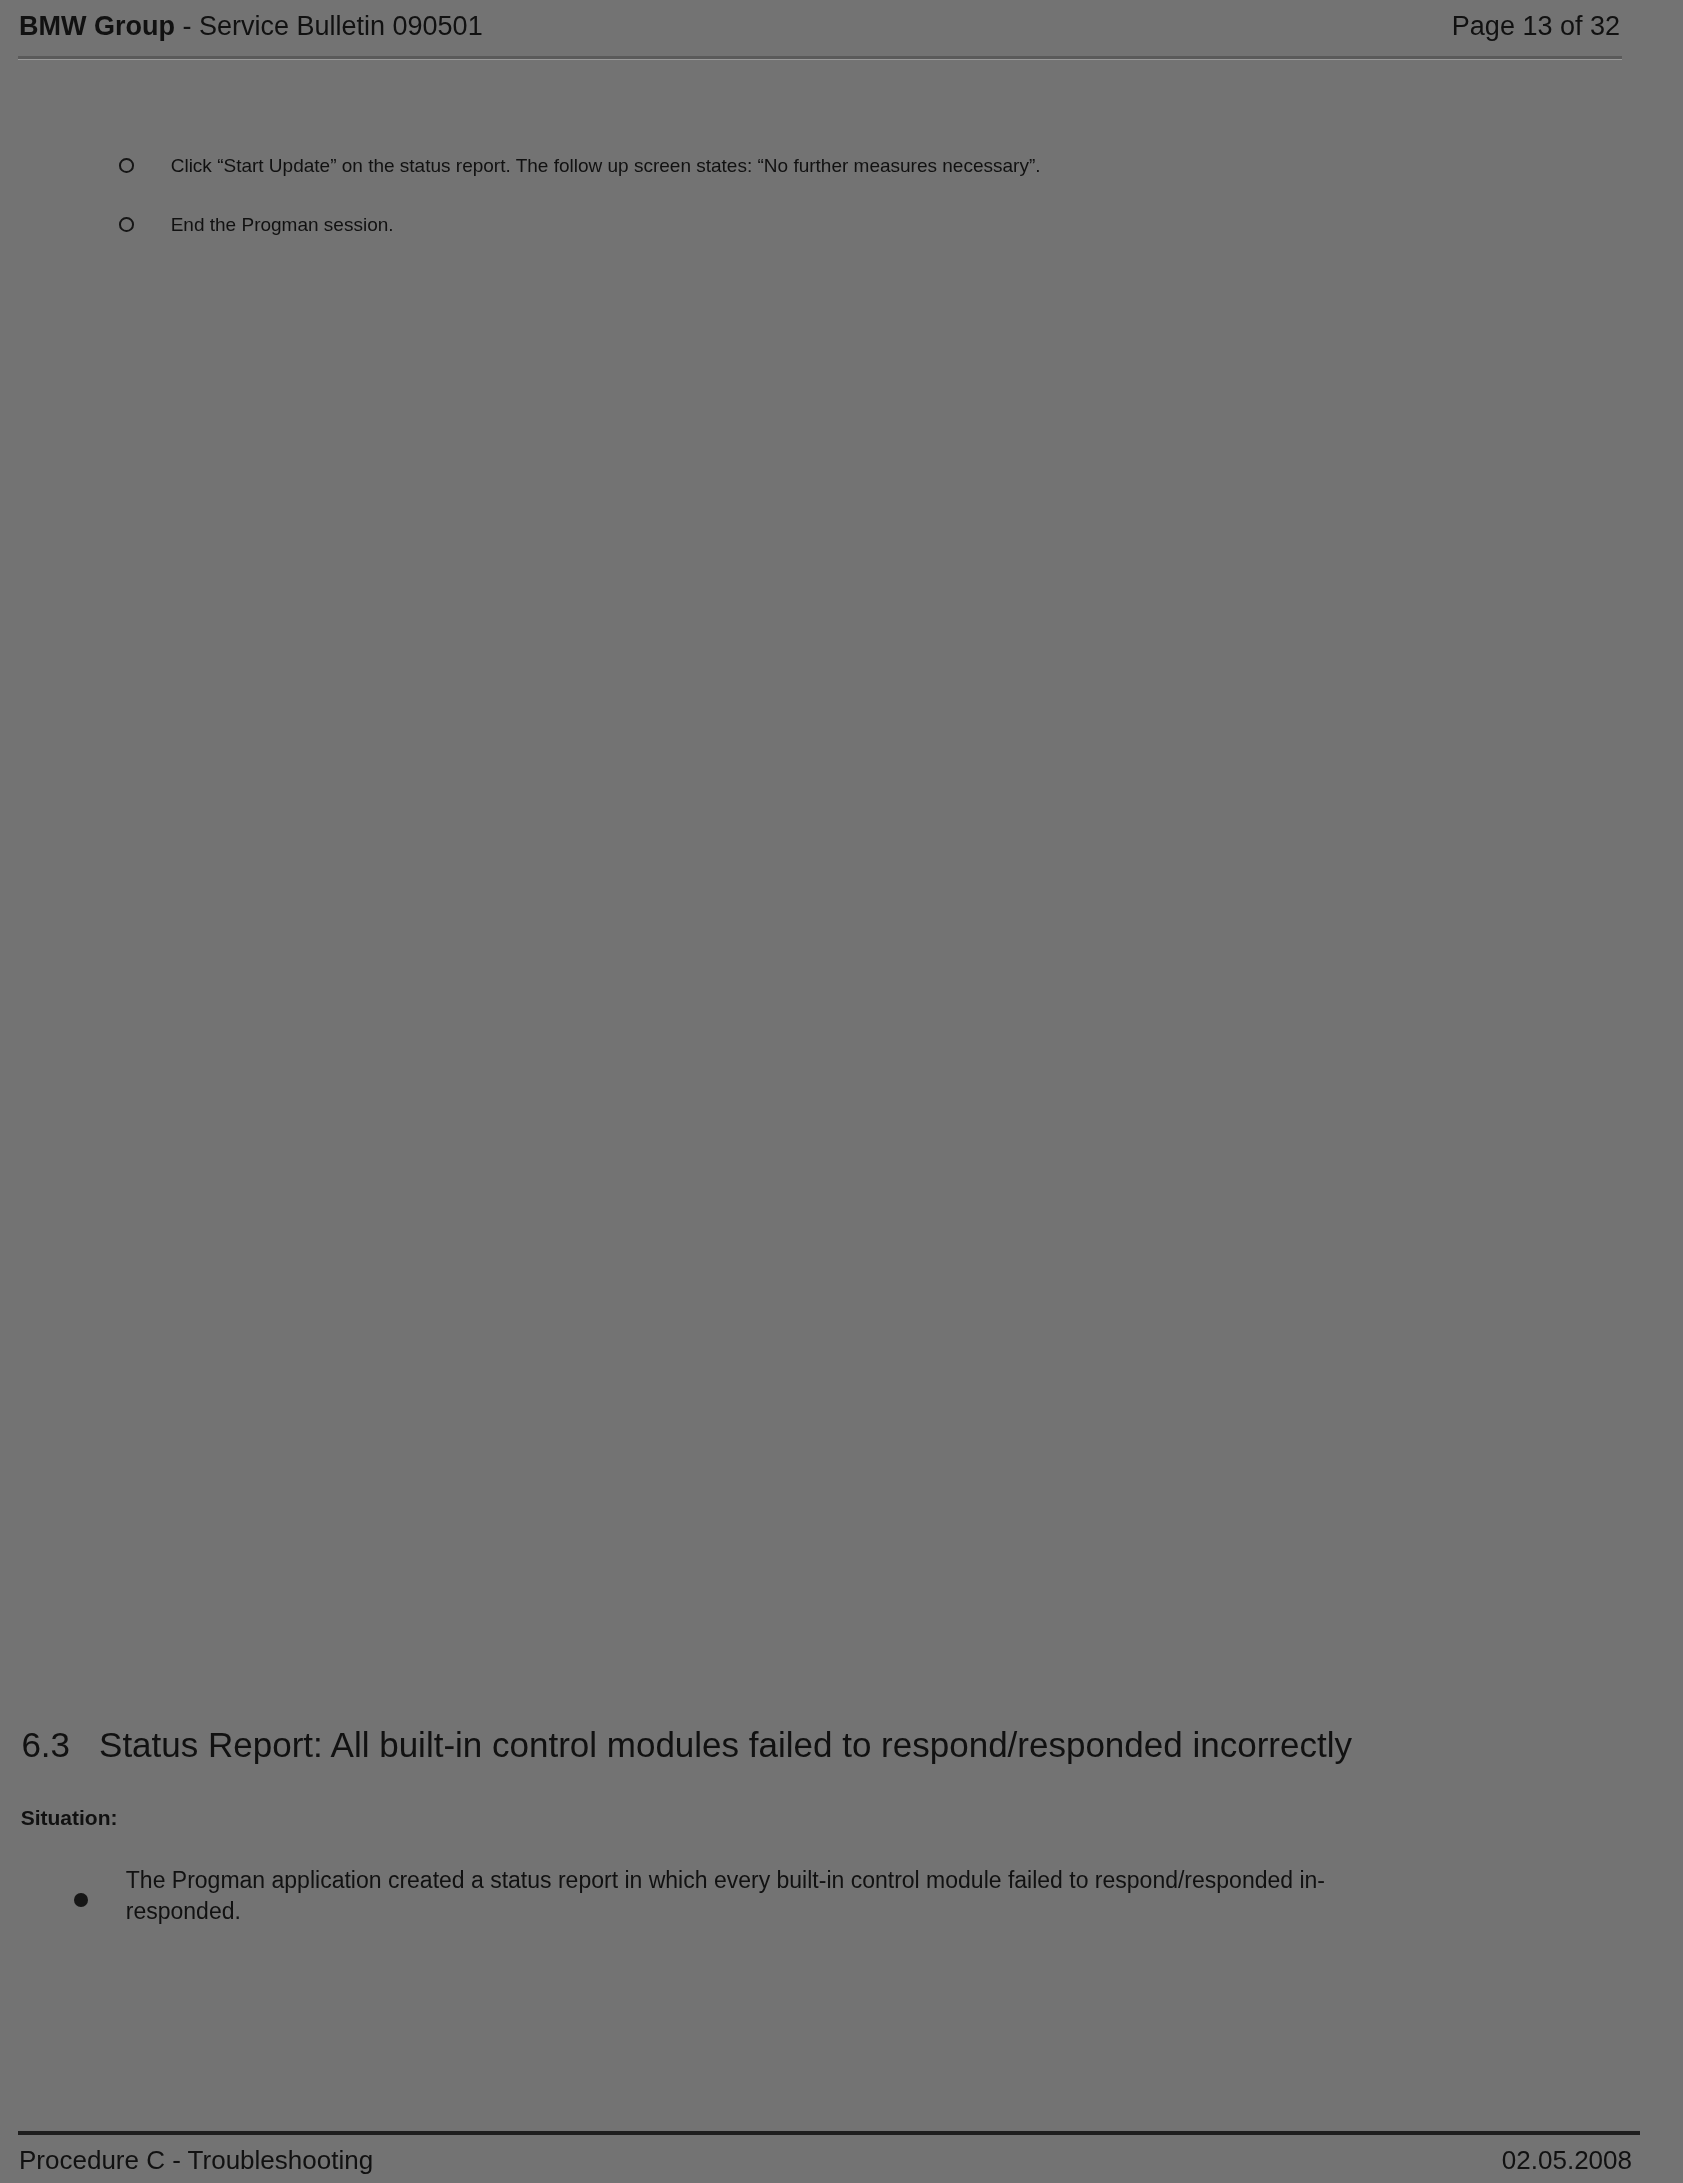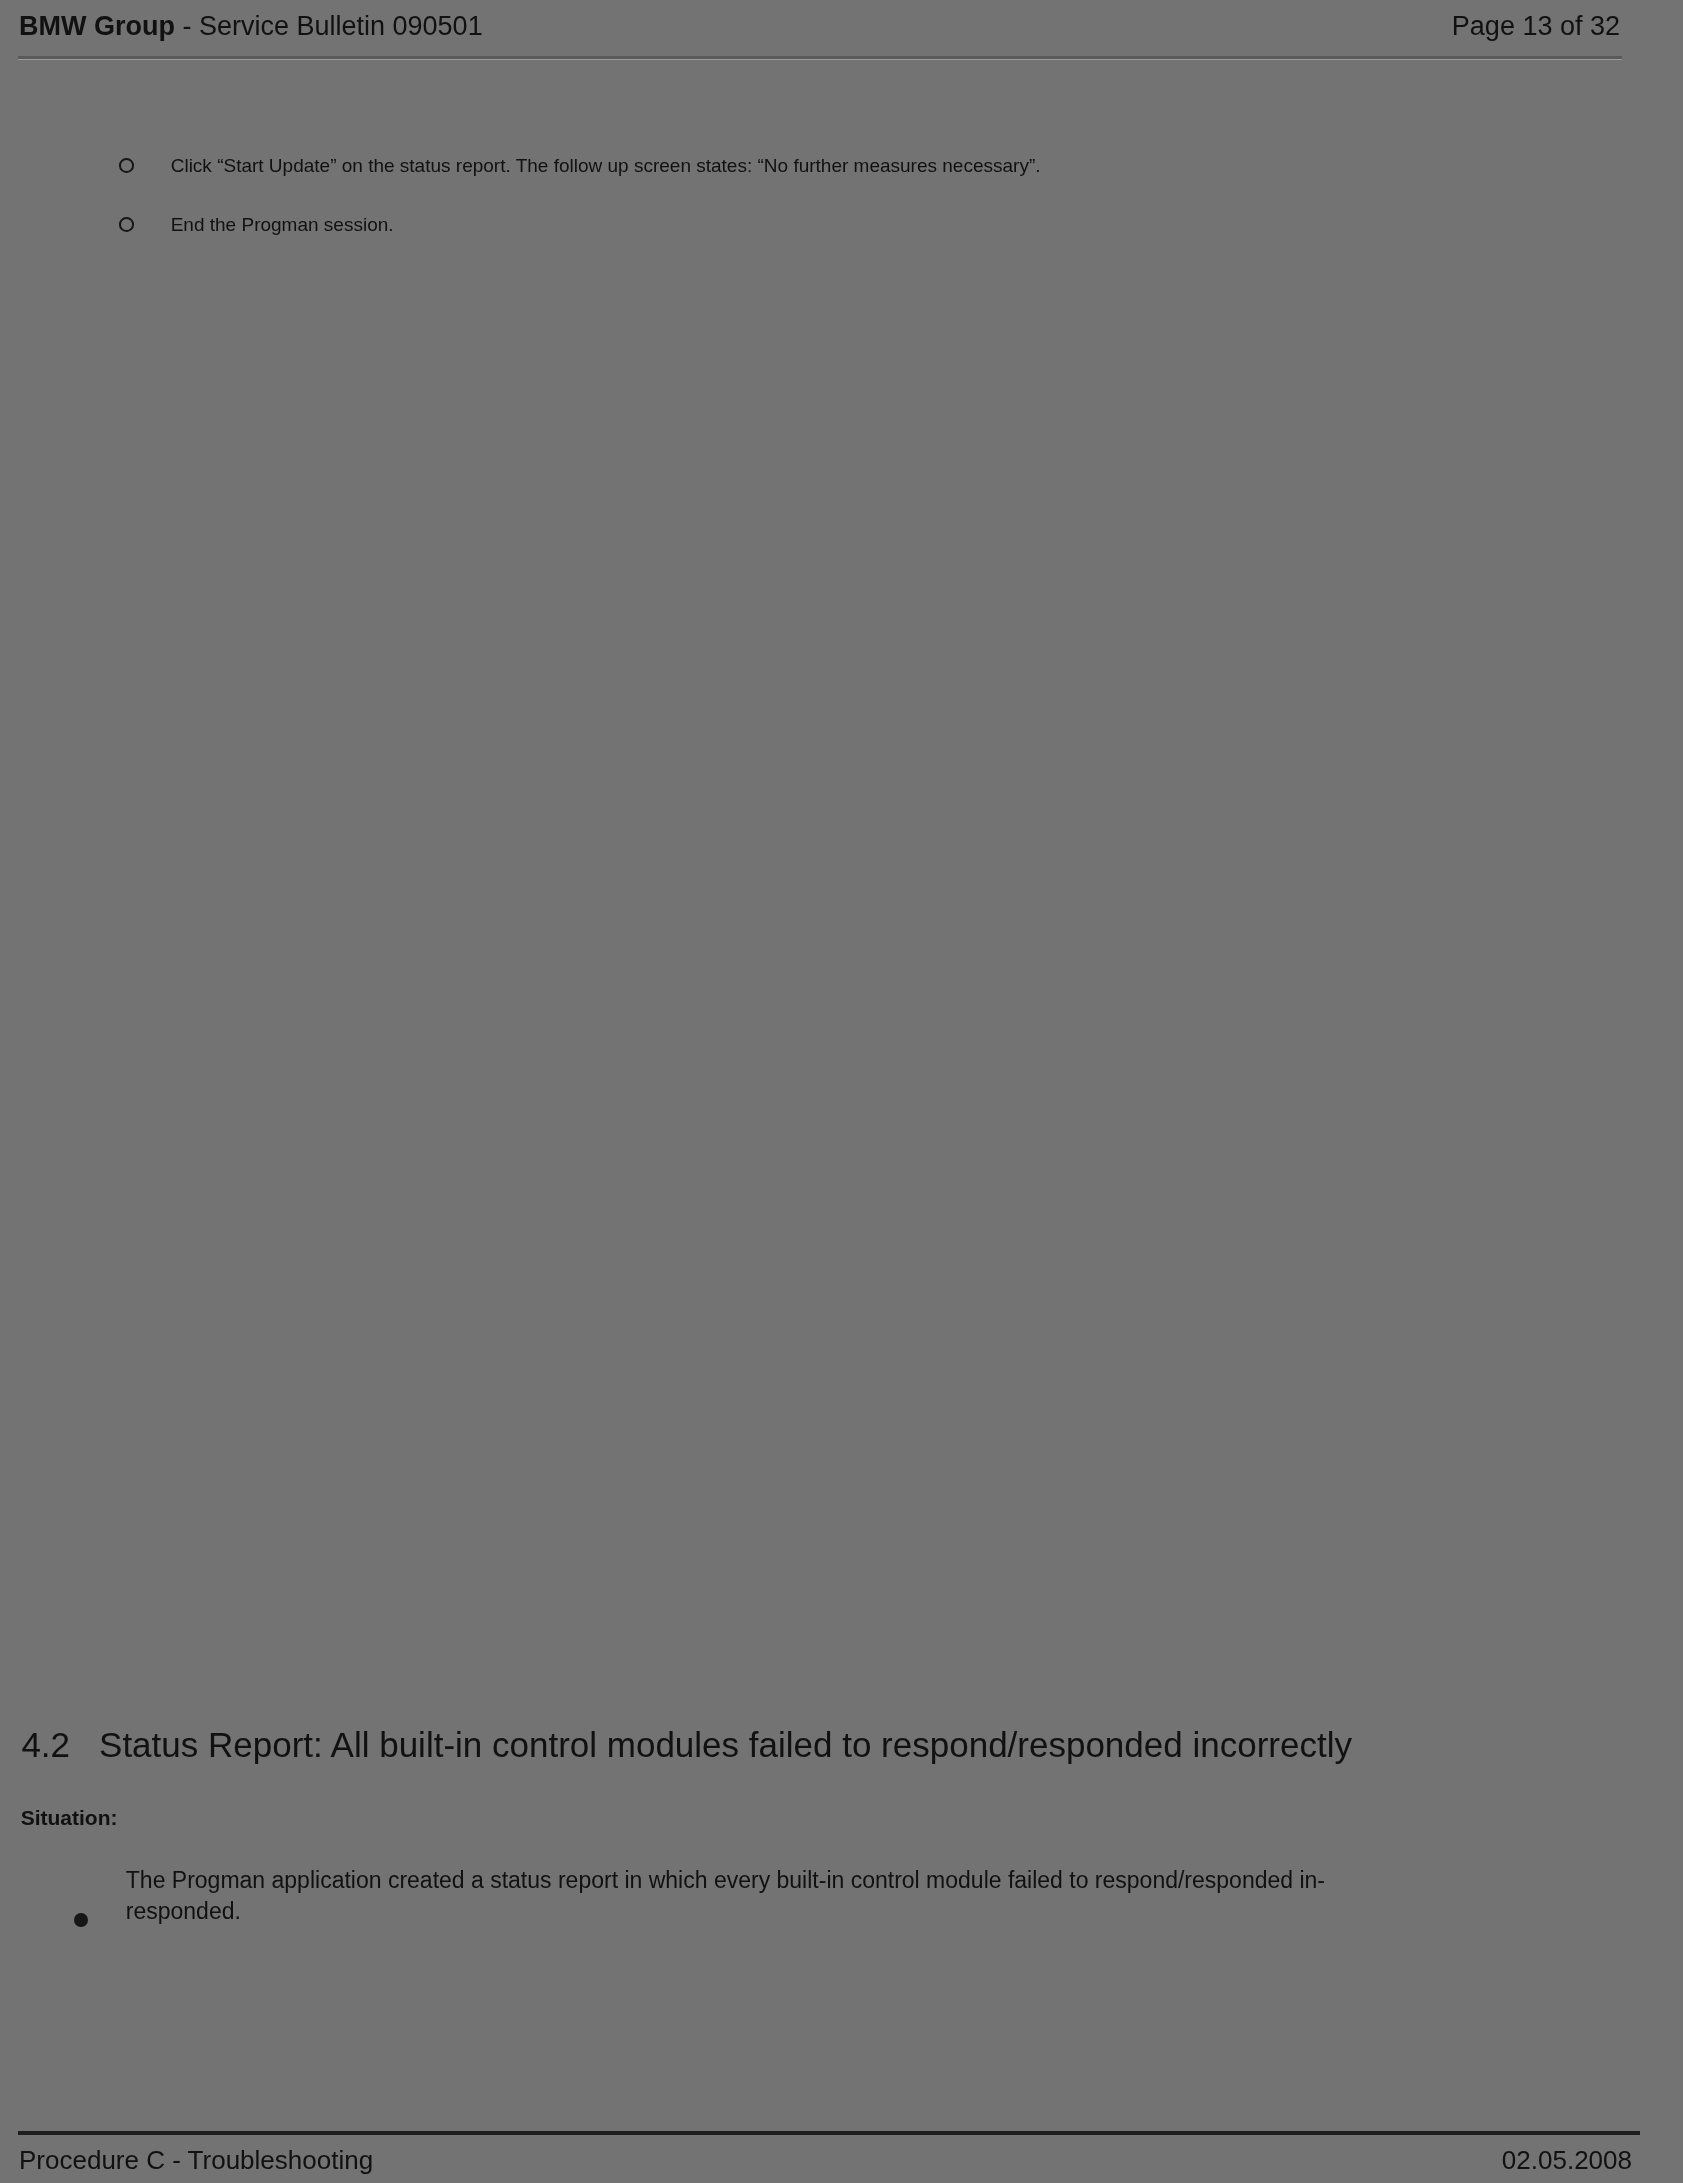--- a/index.html
+++ b/index.html
@@ -87,21 +87,21 @@
     left: 20.7px;
     font-size: 21px;
     font-weight: bold;
     line-height: 31px;
   }
   .situation-bullet {
     position: absolute;
     top: 1865px;
     left: 0;
     display: flex;
-    align-items: flex-end;
+    align-items: center;
     padding-left: 74px;
     font-size: 23px;
     line-height: 31px;
   }
   .disc-marker {
     flex: 0 0 auto;
     width: 13.8px;
     height: 13.8px;
     background: #161616;
     border-radius: 50%;
@@ -152,21 +152,21 @@
       <span class="circle-marker"></span>
       <span>Click “Start Update” on the status report. The follow up screen states: “No further measures necessary”.</span>
     </div>
     <div class="step-item">
       <span class="circle-marker"></span>
       <span>End the Progman session.</span>
     </div>
   </div>
 
   <div class="section-heading">
-    <span class="section-number">4.2</span><span>Status Report: All built-in control modules failed to respond/responded incorrectly</span>
+    <span class="section-number">6.3</span><span>Status Report: All built-in control modules failed to respond/responded incorrectly</span>
   </div>
 
   <div class="situation-label">Situation:</div>
   <div class="situation-bullet">
     <span class="disc-marker"></span>
     <span class="situation-text">
       <span class="line">The Progman application created a status report in which every built-in control module failed to respond/responded in-</span>
       <span class="line">responded.</span>
     </span>
   </div>

